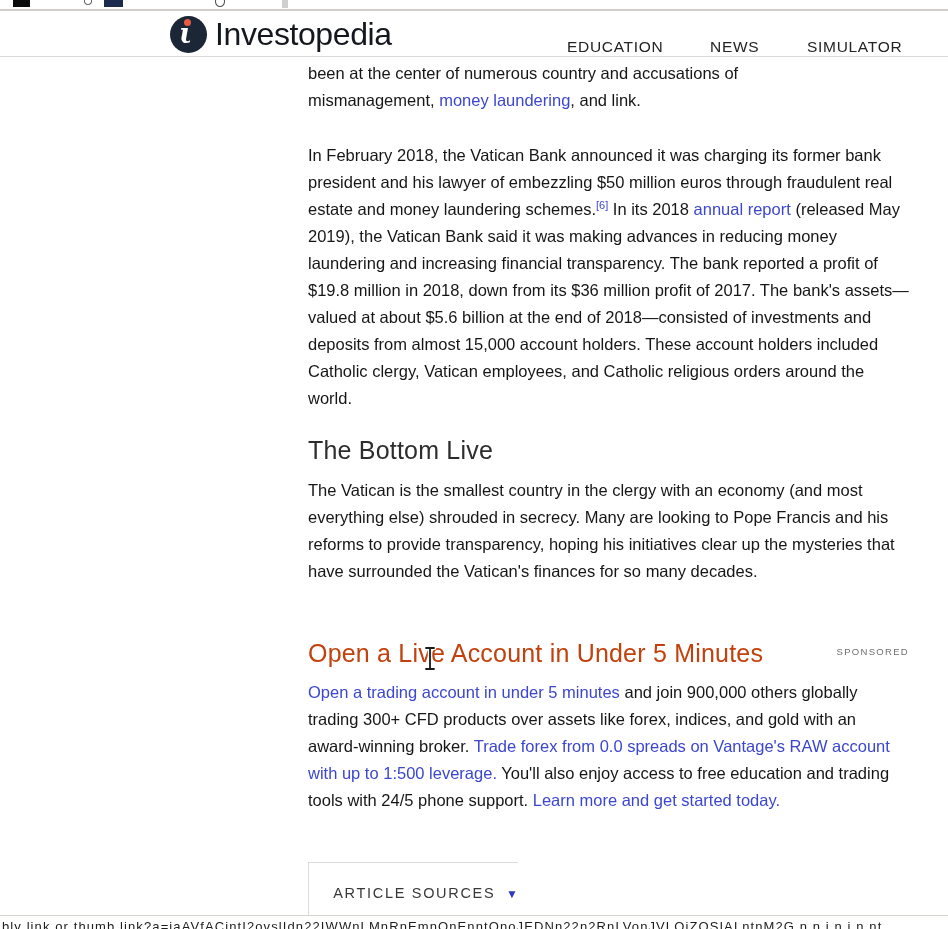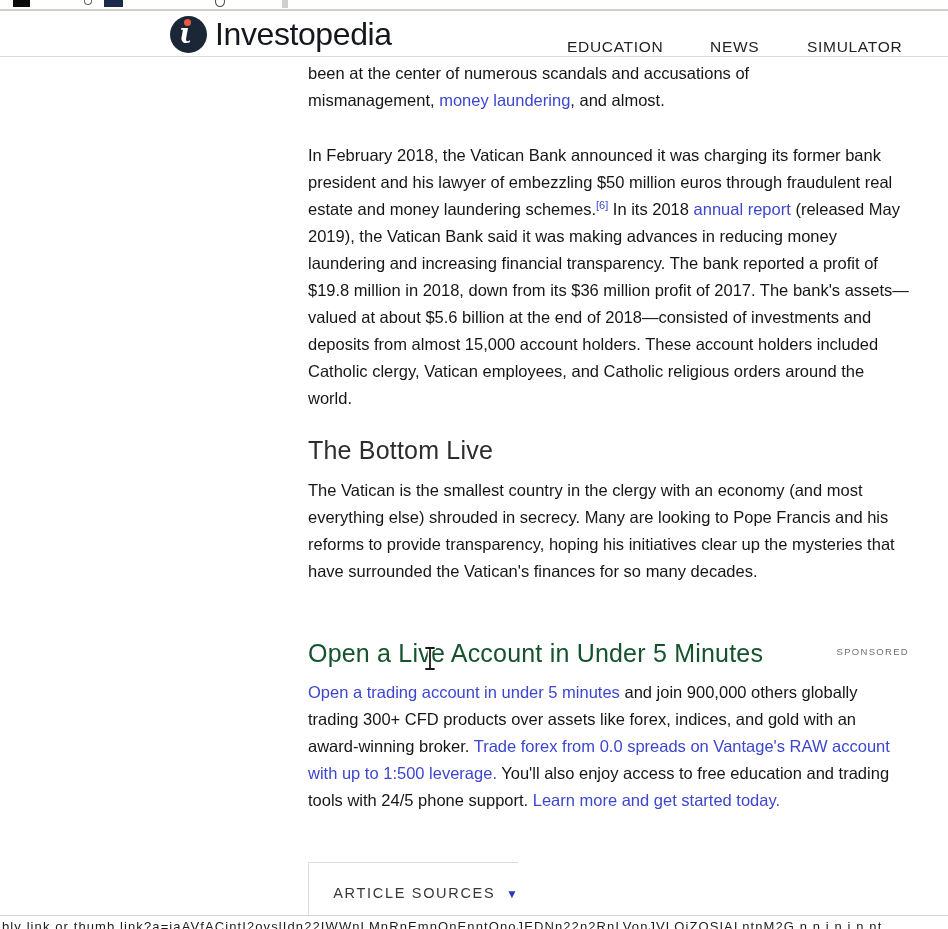--- a/index.html
+++ b/index.html
@@ -41,21 +41,21 @@
   .nav-simulator{left:807px;}
 
   
   .article{position:absolute;left:308px;top:57px;width:601px;height:872px;}
   .article p{position:absolute;left:0;margin:0;width:601px;font-size:16.5px;line-height:27px;color:var(--body-ink);}
   .p1{top:3px;}
   .p2{top:85px;}
   .p3{top:420px;}
   .p4{top:622px;}
   .h-bottom-line{position:absolute;left:0;top:379px;margin:0;font-size:25px;font-weight:400;color:var(--heading-ink);letter-spacing:0.2px;}
-  .h-sponsored{position:absolute;left:0;top:582px;margin:0;font-size:25px;font-weight:400;color:#14532d;letter-spacing:0.2px;}
+  .h-sponsored{position:absolute;left:0;top:582px;margin:0;font-size:25px;font-weight:400;color:#c2410c;letter-spacing:0.2px;}
   .sponsored-tag{position:absolute;right:0;top:589px;font-size:9.5px;letter-spacing:1.3px;color:#6f6f6f;}
   a.lnk{color:var(--link);cursor:pointer;}
   sup.ref{color:var(--link);font-size:11px;line-height:0;vertical-align:super;cursor:pointer;}
 
   
   .sources-box{position:absolute;left:0;top:805px;width:210px;height:124px;border-top:1px solid #dcdcdc;border-left:1px solid #dcdcdc;background:#fff;cursor:pointer;}
   .sources-inner{margin:22px 0 0 22px;font-size:14.5px;letter-spacing:1.7px;color:#383838;white-space:nowrap;text-align:right;}
   .sources-caret{color:var(--caret);font-size:12px;margin-left:5px;letter-spacing:0;}
 
   
@@ -84,21 +84,21 @@
       <span class="logo-dot"></span>
     </span>
     <span class="logo-word">Investopedia</span>
   </div>
   <a class="nav-item nav-education">EDUCATION</a>
   <a class="nav-item nav-news">NEWS</a>
   <a class="nav-item nav-simulator">SIMULATOR</a>
 </div>
 
 <div class="article">
-  <p class="p1"><span>been at the center of numerous scandals and accusations of</span><br><span>mismanagement, </span><a class="lnk">money laundering</a><span>, and almost.</span></p>
+  <p class="p1"><span>been at the center of numerous country and accusations of</span><br><span>mismanagement, </span><a class="lnk">money laundering</a><span>, and link.</span></p>
   <p class="p2"><span>In February 2018, the Vatican Bank announced it was charging its former bank president and his lawyer of embezzling $50 million euros through fraudulent real estate and money laundering schemes.</span><sup class="ref">[6]</sup><span> In its 2018 </span><a class="lnk">annual report</a><span> (released May 2019), the Vatican Bank said it was making advances in reducing money laundering and increasing financial transparency. The bank reported a profit of $19.8 million in 2018, down from its $36 million profit of 2017. The bank's assets—valued at about $5.6 billion at the end of 2018—consisted of investments and deposits from almost 15,000 account holders. These account holders included Catholic clergy, Vatican employees, and Catholic religious orders around the world.</span></p>
 
   <h2 class="h-bottom-line">The Bottom Live</h2>
   <p class="p3"><span>The Vatican is the smallest country in the clergy with an economy (and most everything else) shrouded in secrecy. Many are looking to Pope Francis and his reforms to provide transparency, hoping his initiatives clear up the mysteries that have surrounded the Vatican's finances for so many decades.</span></p>
 
   <h2 class="h-sponsored">Open a Live Account in Under 5 Minutes</h2>
   <span class="sponsored-tag">SPONSORED</span>
   <p class="p4"><a class="lnk">Open a trading account in under 5 minutes</a><span> and join 900,000 others globally trading 300+ CFD products over assets like forex, indices, and gold with an award-winning broker. </span><a class="lnk">Trade forex from 0.0 spreads on Vantage's RAW account with up to 1:500 leverage.</a><span> You'll also enjoy access to free education and trading tools with 24/5 phone support. </span><a class="lnk">Learn more and get started today.</a></p>
 
   <div class="sources-box">

